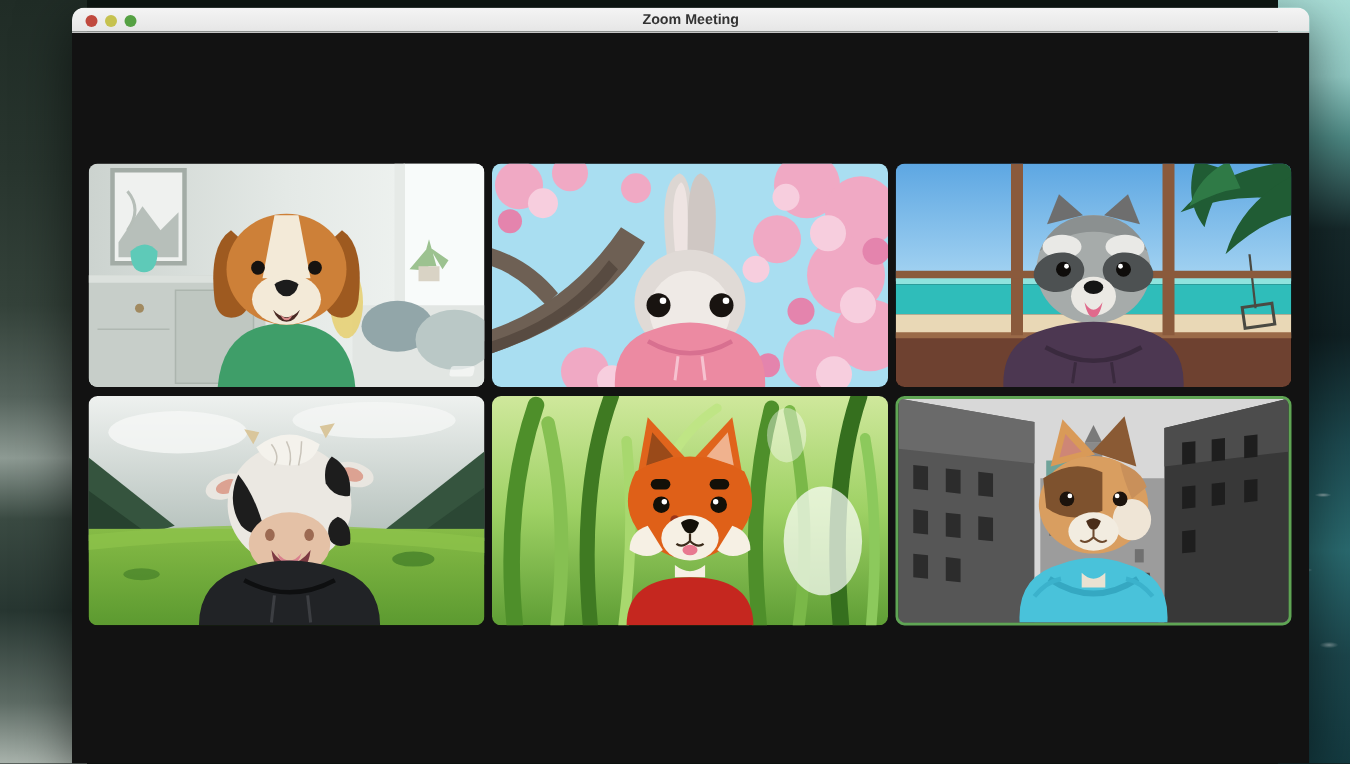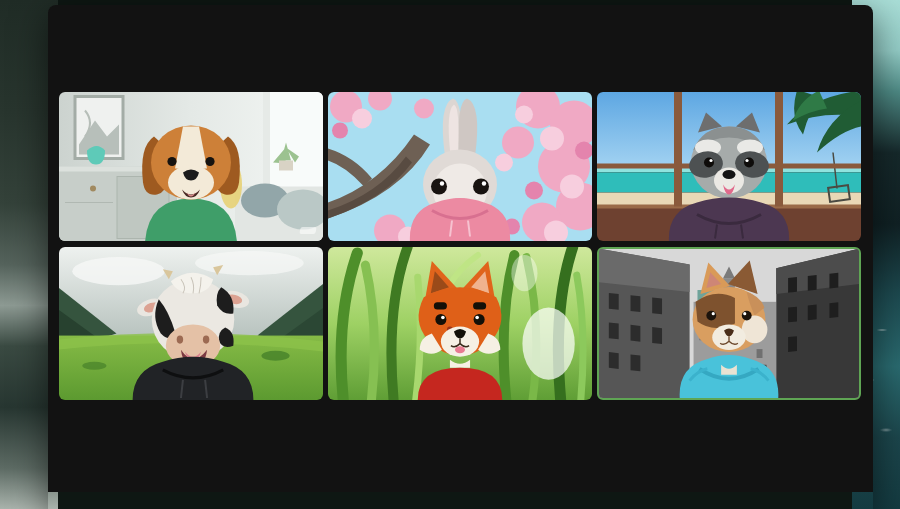--- a/index.html
+++ b/index.html
@@ -53,20 +53,28 @@
 </style>
 </head>
 <body>
 
 <div class="desktop">
   <div class="wall-left"></div>
   <div class="wall-right"></div>
 </div>
 
 <div class="window">
+  <div class="titlebar">
+    <div class="lights">
+      <div class="light" style="background: rgb(192, 73, 62);"></div>
+      <div class="light" style="background: rgb(198, 194, 79);"></div>
+      <div class="light" style="background: rgb(85, 161, 67);"></div>
+    </div>
+    <div class="title">Zoom Meeting</div>
+  </div>
 
   <div class="content">
 
     <div class="tile r1 c1">
       <svg viewBox="0 0 264 152" preserveAspectRatio="xMidYMid slice">
         <defs>
           <linearGradient id="wall1" x1="0" y1="0" x2="1" y2="0">
             <stop offset="0" stop-color="#ccd3cf"></stop>
               <stop offset=".5" stop-color="#e4e9e6"></stop>
             <stop offset="1" stop-color="#f4f7f5"></stop>

